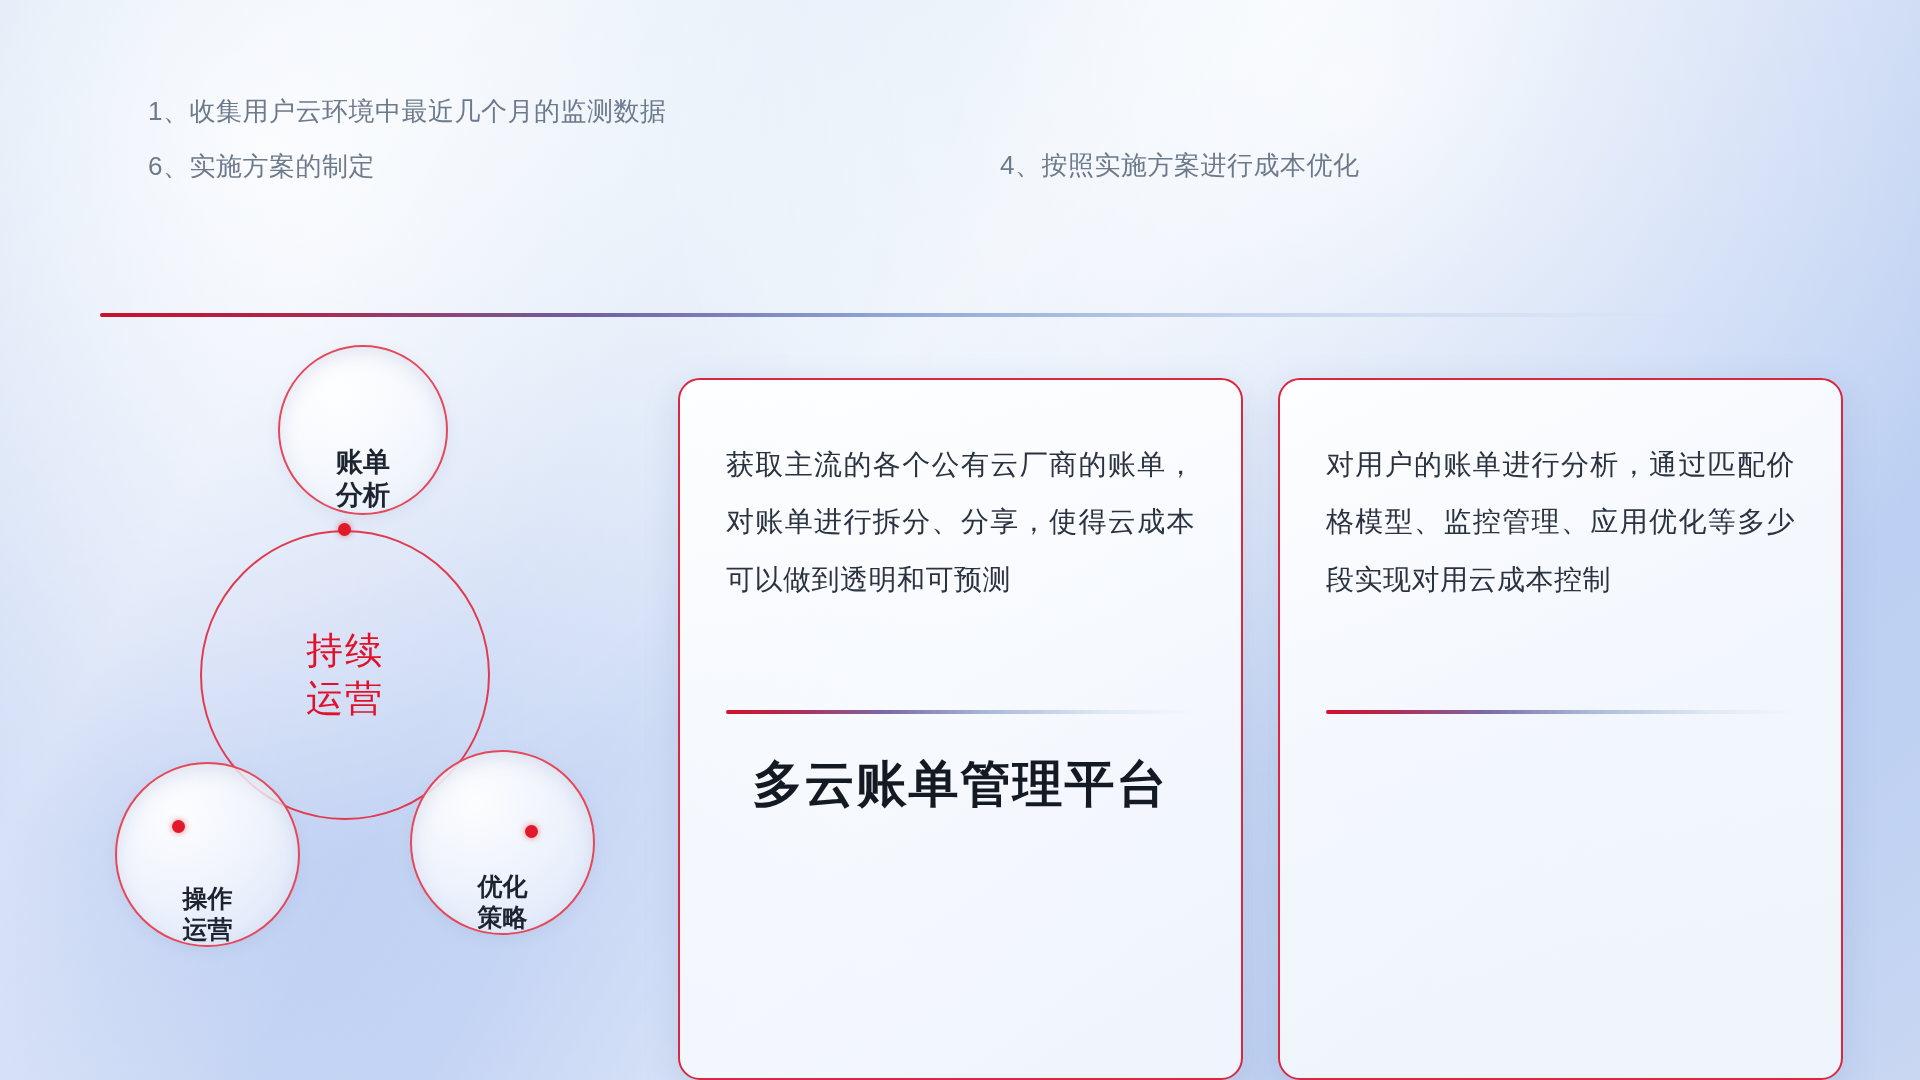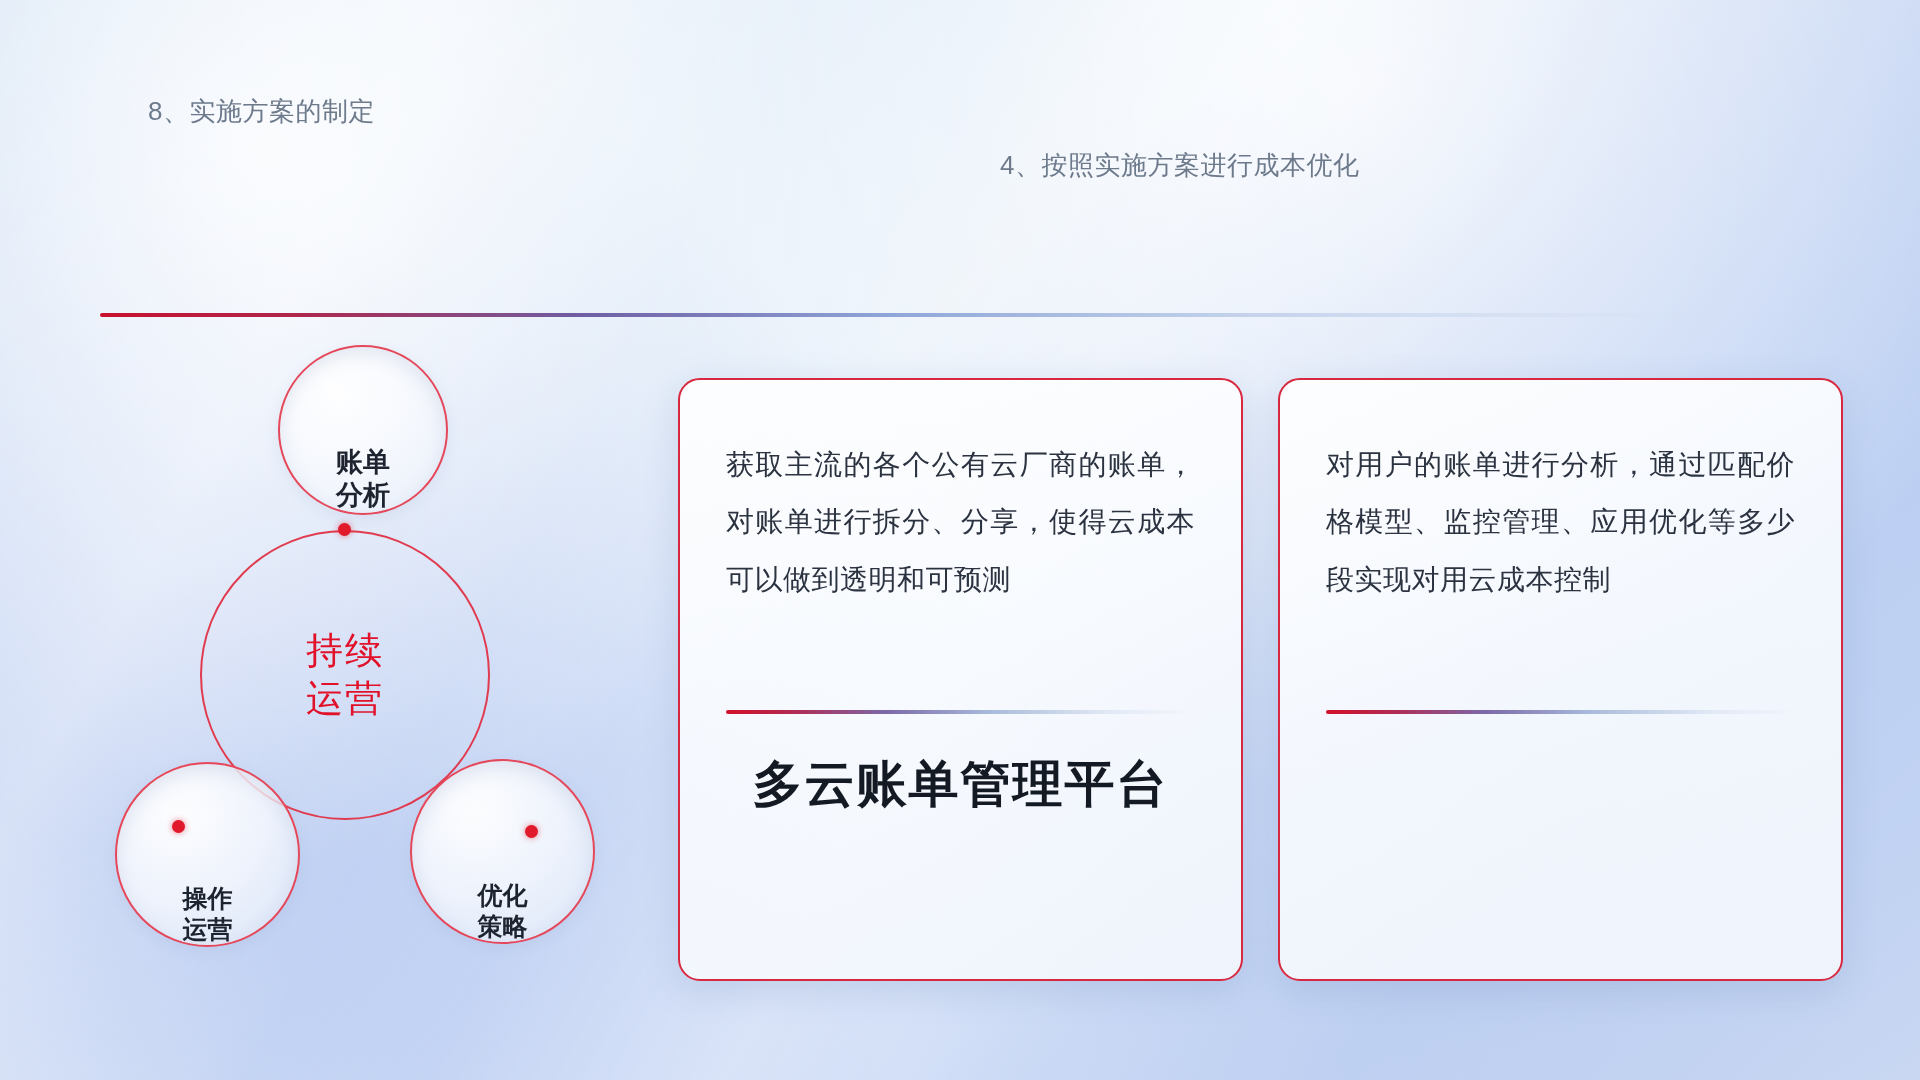--- a/index.html
+++ b/index.html
@@ -90,21 +90,21 @@
     display: flex;
     align-items: flex-end;
     justify-content: center;
     text-align: center;
     color: #1d2430;
     font-weight: bold;
     line-height: 1.25;
   }
   #bubble-top    { left: 183px; top: 0px;   width: 170px; height: 170px; font-size: 27px; }
   #bubble-left   { left: 20px;  top: 417px; width: 185px; height: 185px; font-size: 25px; }
-  #bubble-right  { left: 315px; top: 414px; width: 185px; height: 185px; font-size: 25px; }
+  #bubble-right  { left: 315px; top: 405px; width: 185px; height: 185px; font-size: 25px; }
 
   .dot {
     position: absolute;
     width: 13px;
     height: 13px;
     border-radius: 50%;
     background: #e0192b;
     box-shadow: 0 0 6px rgba(224,25,43,0.55);
   }
   #dot-top   { left: 243px; top: 178px; }
@@ -126,21 +126,21 @@
     font-size: 37px;
     line-height: 1.3;
     letter-spacing: 2px;
   }
 
   
   .card {
     position: absolute;
     top: 378px;
     width: 565px;
-    height: 603px;
+    height: 702px;
     border: 2px solid #d8283f;
     border-radius: 22px;
     background: linear-gradient(160deg, rgba(255,255,255,0.92) 0%, rgba(250,252,255,0.88) 45%, rgba(243,247,253,0.92) 100%);
     box-shadow: 0 10px 34px rgba(110,135,180,0.22);
     box-sizing: border-box;
     padding: 56px 46px 12px 46px;
   }
   #card-1 { left: 678px; }
   #card-2 { left: 1278px; }
 
@@ -167,21 +167,22 @@
     font-weight: bold;
     letter-spacing: 2px;
   }
 </style>
 </head>
 <body>
 
 <div id="slide">
 
   <div class="top-list" id="list-left">
-    <div class="item">8、实施方案的制定</div>
+    <div class="item">1、收集用户云环境中最近几个月的监测数据</div>
+    <div class="item">6、实施方案的制定</div>
   </div>
 
   <div class="top-list" id="list-right">
     <div class="item">4、按照实施方案进行成本优化</div>
   </div>
 
   <div id="divider"></div>
 
   <div id="venn">
     <div class="ring" id="ring-main"></div>

